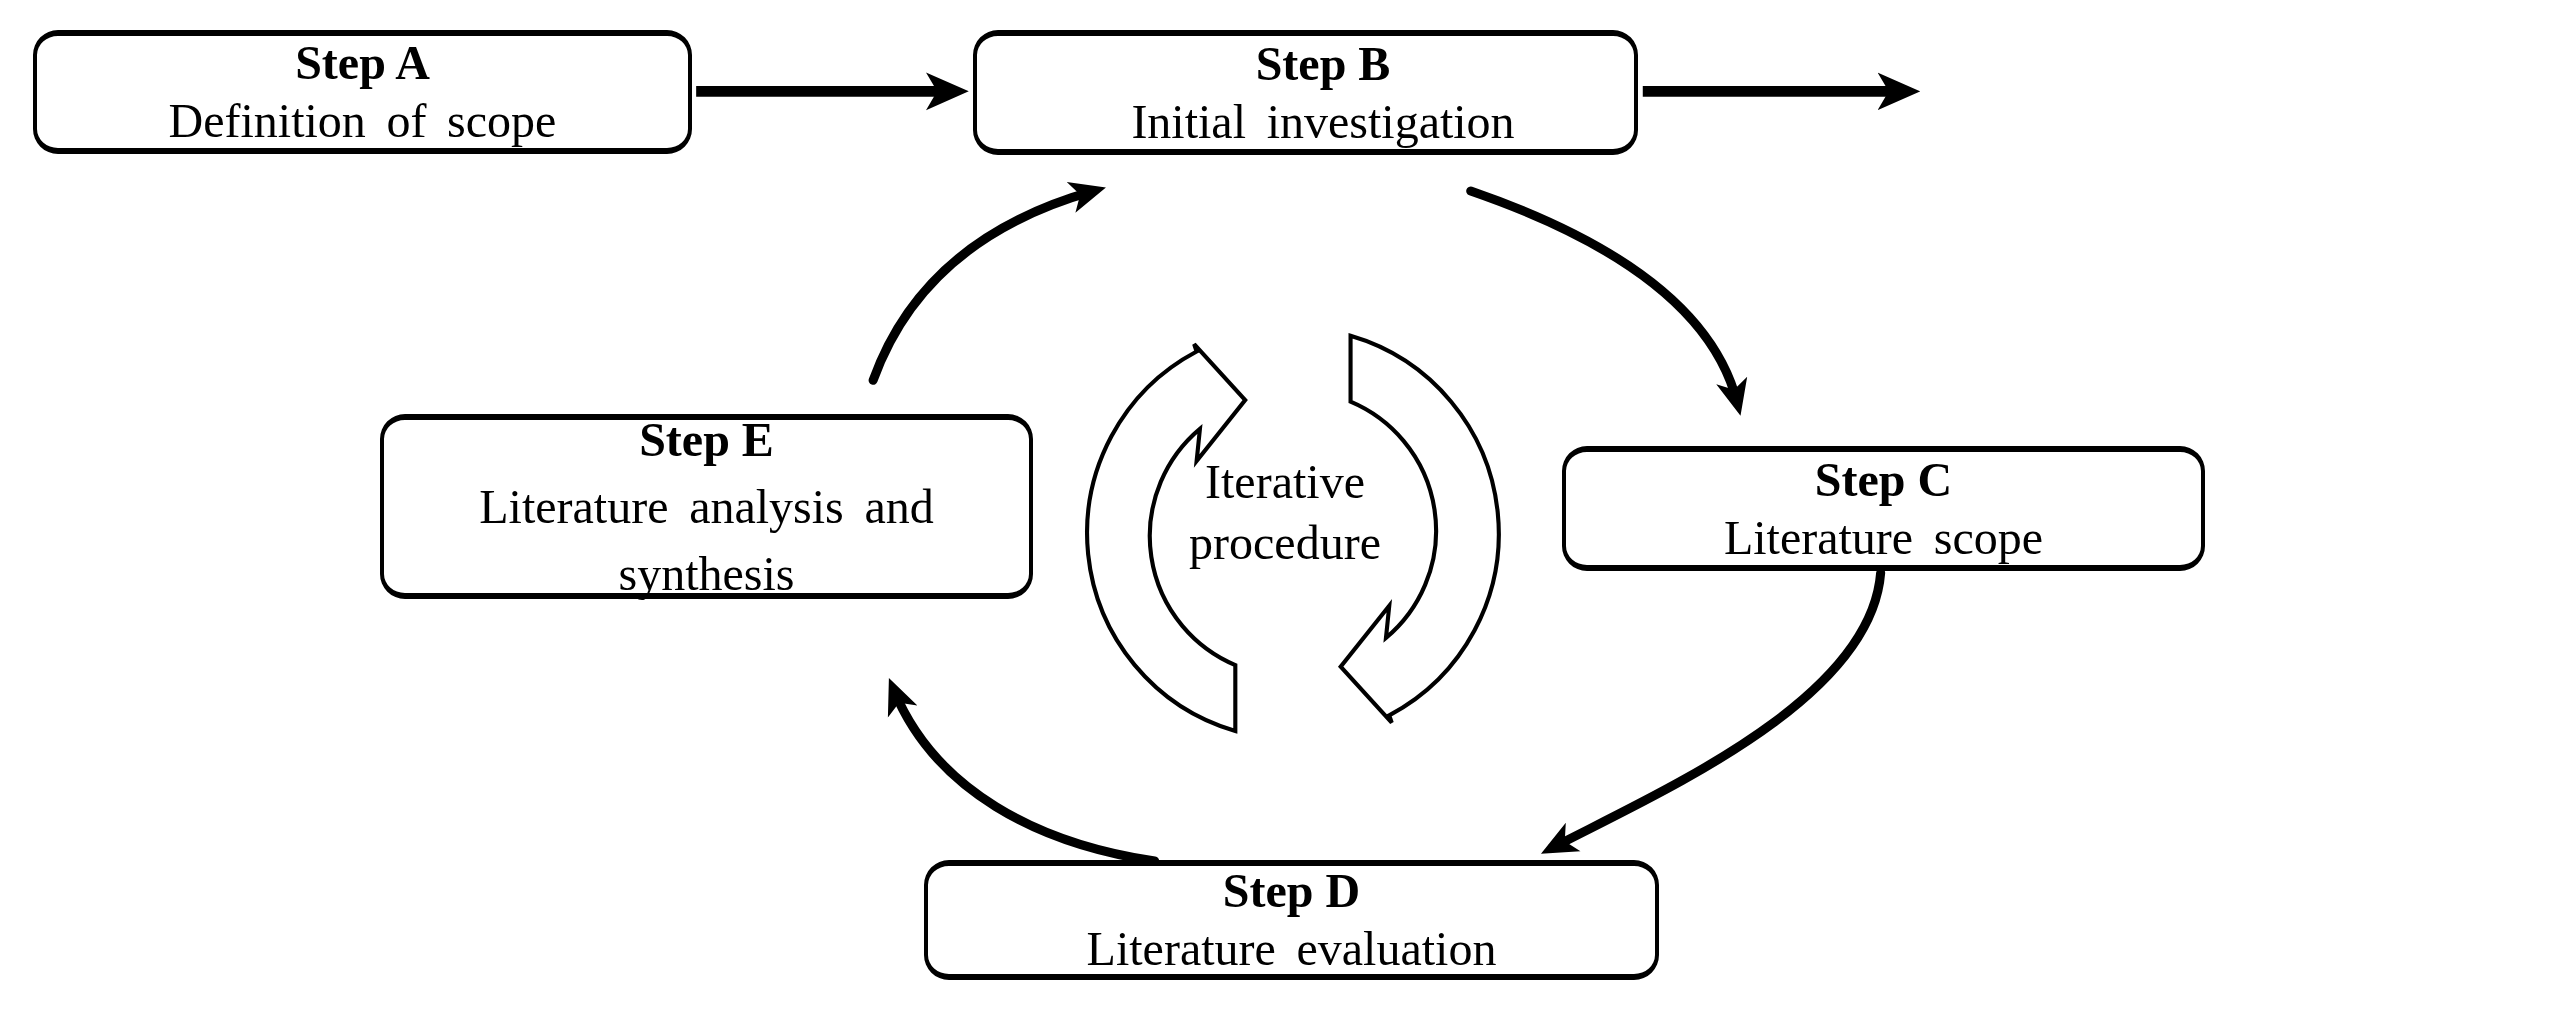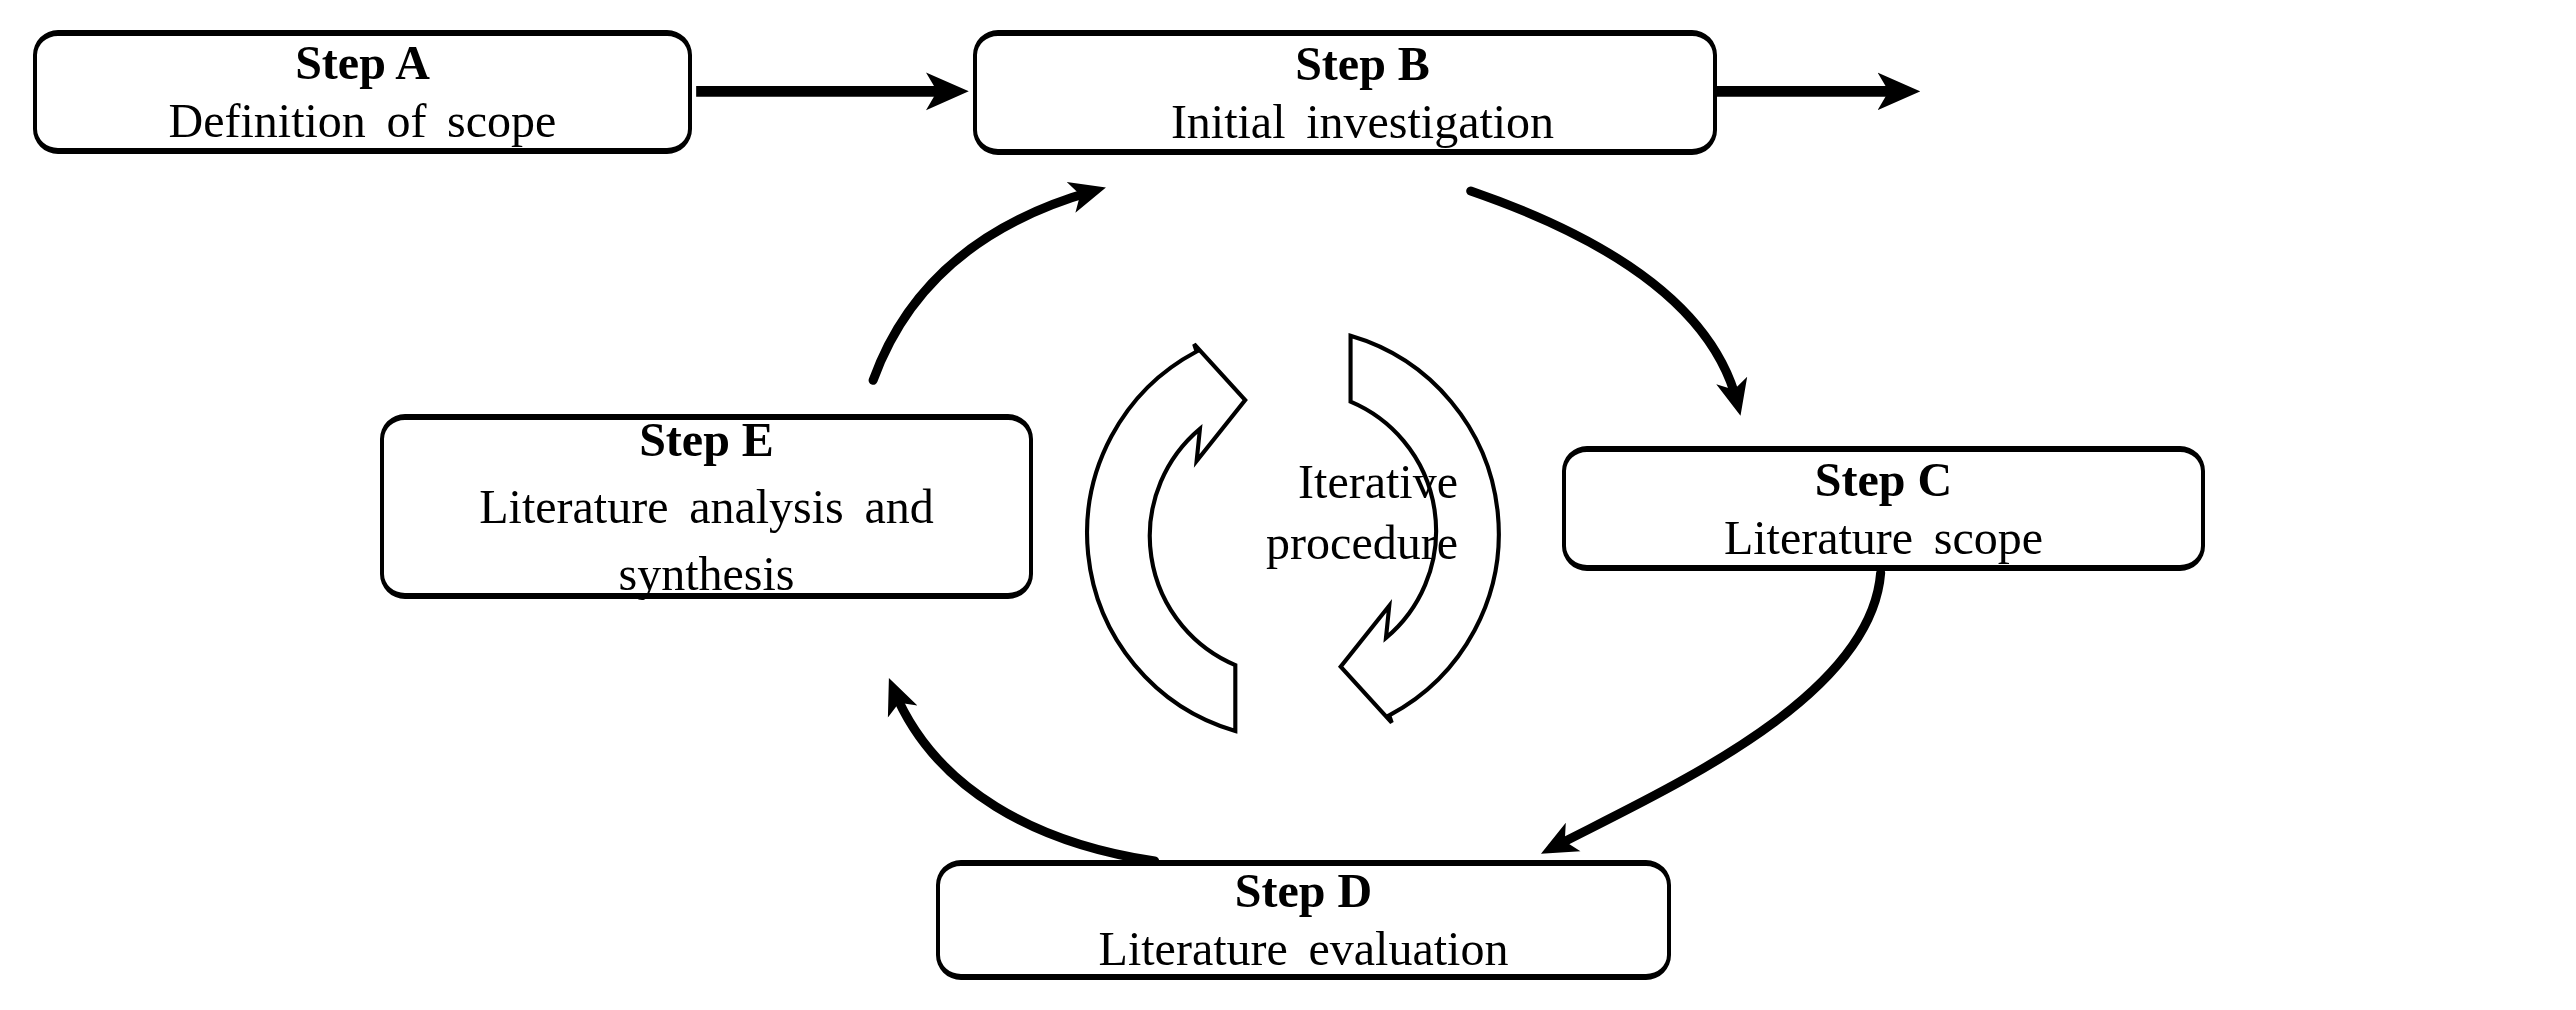--- a/index.html
+++ b/index.html
@@ -34,21 +34,21 @@
     line-height: 58px;
     white-space: nowrap;
   }
   .box-title { font-weight: 700; }
   .box-line { word-spacing: 0.18em; }
   .center-label {
     position: absolute;
     left: 1112px;
     top: 451px;
     width: 346px;
-    text-align: right;
+    text-align: center;
     font-size: 48px;
     line-height: 61px;
   }
   .center-label div { white-space: nowrap; }
 </style>
 </head>
 <body>
 
 <div class="canvas">
 
@@ -72,38 +72,38 @@
 
     <path d="M 1500 888 A 250 250 0 0 1 1453 427 L 1450 418 L 1512 486 L 1453 560 L 1457 521 A 170 170 0 0 0 1500 808 Z" fill="#ffffff" stroke="#000000" stroke-width="5" stroke-linejoin="miter"></path>
     <path d="M 1640 408 A 250 250 0 0 1 1687 869 L 1690 878 L 1628 810 L 1687 736 L 1683 775 A 170 170 0 0 0 1640 488 Z" fill="#ffffff" stroke="#000000" stroke-width="5" stroke-linejoin="miter"></path>
   </svg>
 
   <div class="box" style="left:33px; top:30px; width:659px; height:124px;">
     <div class="box-title">Step A</div>
     <div class="box-line">Definition of scope</div>
   </div>
 
-  <div class="box" style="left:973px; top:30px; width:744px; height:125px;padding-left:35px;">
+  <div class="box" style="left:973px; top:30px; width:665px; height:125px;padding-left:35px;">
     <div class="box-title">Step B</div>
     <div class="box-line">Initial investigation</div>
   </div>
 
 
   <div class="box" style="left:1562px; top:446px; width:643px; height:125px;">
     <div class="box-title">Step C</div>
     <div class="box-line">Literature scope</div>
   </div>
 
   <div class="box" style="left:380px; top:414px; width:653px; height:185px;gap:9px;">
     <div class="box-title">Step E</div>
     <div class="box-line">Literature analysis and</div>
     <div class="box-line">synthesis</div>
   </div>
 
-  <div class="box" style="left:924px; top:860px; width:735px; height:120px;margin-left:12px;">
+  <div class="box" style="left:924px; top:860px; width:735px; height:120px;">
     <div class="box-title">Step D</div>
     <div class="box-line">Literature evaluation</div>
   </div>
 
   <div class="center-label">
     <div>Iterative</div>
     <div>procedure</div>
   </div>
 
 </div>

